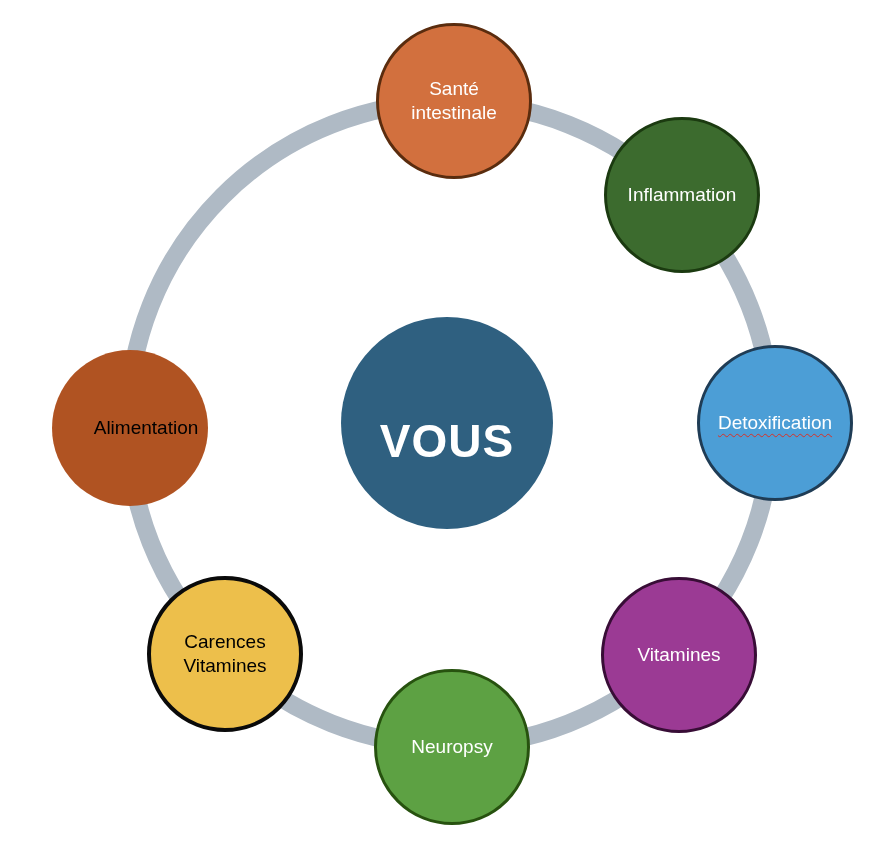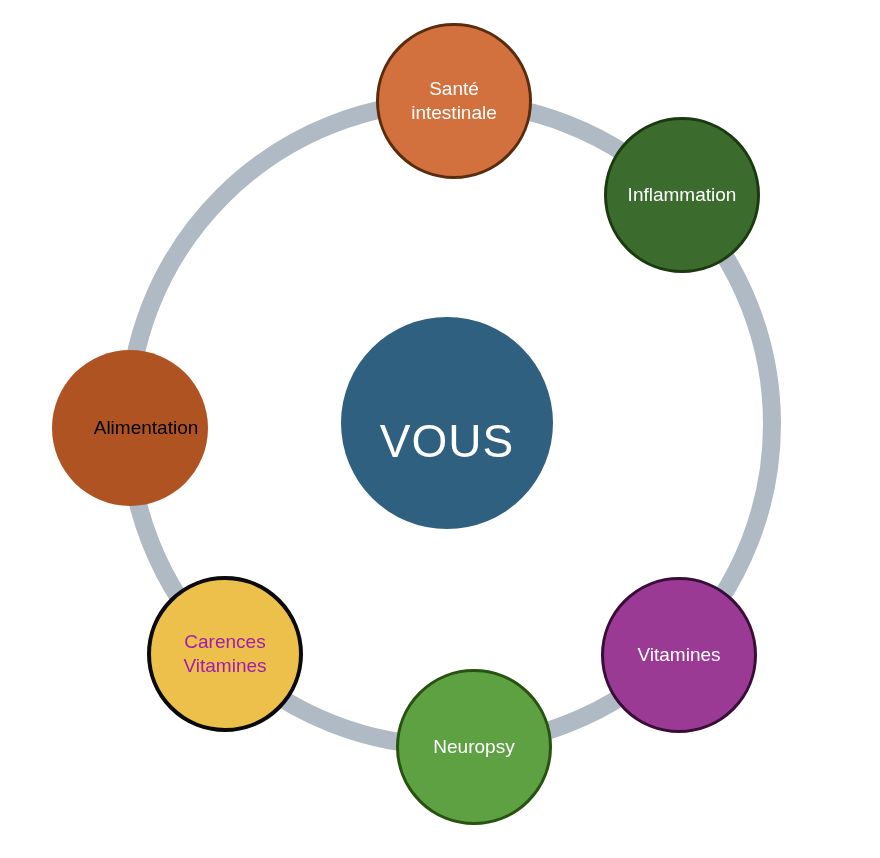--- a/index.html
+++ b/index.html
@@ -35,21 +35,21 @@
     height: 212px;
     border-radius: 50%;
     display: flex;
     align-items: center;
     justify-content: center;
     z-index: 2;
   }
   .center-label {
     color: #ffffff;
     font-size: 46px;
-    font-weight: 400;
+    font-weight: 700;
     letter-spacing: 1px;
     line-height: 1;
     margin-top: 35px;
   }
   .node {
     position: absolute;
     width: 156px;
     height: 156px;
     box-sizing: border-box;
     border: 3.5px solid transparent;
@@ -71,21 +71,21 @@
     text-decoration-line: underline;
     text-decoration-style: wavy;
     text-decoration-thickness: 1px;
     text-underline-offset: 4px;
   }
   
   .pos-sante        { left: 376px; top: 23px;  }
   .pos-inflammation { left: 604px; top: 117px; }
   .pos-detox        { left: 697px; top: 345px; }
   .pos-hormones     { left: 601px; top: 577px; }
-  .pos-neuropsy     { left: 396px; top: 669px; }
+  .pos-neuropsy     { left: 374px; top: 669px; }
   .pos-carences     { left: 147px; top: 576px; border-width: 4px; }
   .pos-alimentation { left: 52px;  top: 350px; }
   .pos-activite     { left: 144px; top: 121px; }
 </style>
 </head>
 <body>
 
 <div class="canvas">
 
   <svg class="ring-svg" viewBox="0 0 880 858" aria-hidden="true">
@@ -98,31 +98,34 @@
 
   <div class="node pos-inflammation" style="background-color: rgb(60, 107, 46); border-color: rgb(27, 58, 16);">
     <span class="node-label" style="color: rgb(255, 255, 255);">Inflammation</span>
   </div>
 
   <div class="node pos-sante" style="background-color: rgb(210, 112, 62); border-color: rgb(90, 44, 14);">
     <span class="node-label" style="color: rgb(255, 255, 255);">Santé
 intestinale</span>
   </div>
 
+  <div class="node pos-detox" style="background-color: rgb(76, 158, 214); border-color: rgb(31, 60, 85);">
+    <span class="node-label squiggle" style="color: rgb(255, 255, 255); text-decoration-color: rgb(217, 48, 37);">Detoxification</span>
+  </div>
 
   <div class="node pos-hormones" style="background-color: rgb(155, 58, 148); border-color: rgb(56, 13, 54);">
     <span class="node-label" style="color: rgb(255, 255, 255);">Vitamines</span>
   </div>
 
   <div class="node pos-neuropsy" style="background-color: rgb(93, 161, 67); border-color: rgb(39, 82, 15);">
     <span class="node-label" style="color: rgb(255, 255, 255);">Neuropsy</span>
   </div>
 
   <div class="node pos-carences" style="background-color: rgb(237, 191, 75); border-color: rgb(10, 10, 10);">
-    <span class="node-label" style="color: #a21caf;">Carences
+    <span class="node-label" style="color: #000000;">Carences
 Vitamines</span>
   </div>
 
   <div class="node pos-alimentation" style="background-color: rgb(176, 83, 34);">
     <span class="node-label" style="color: #000000; margin-left: 32px;">Alimentation</span>
   </div>
 
 
 </div>
 

